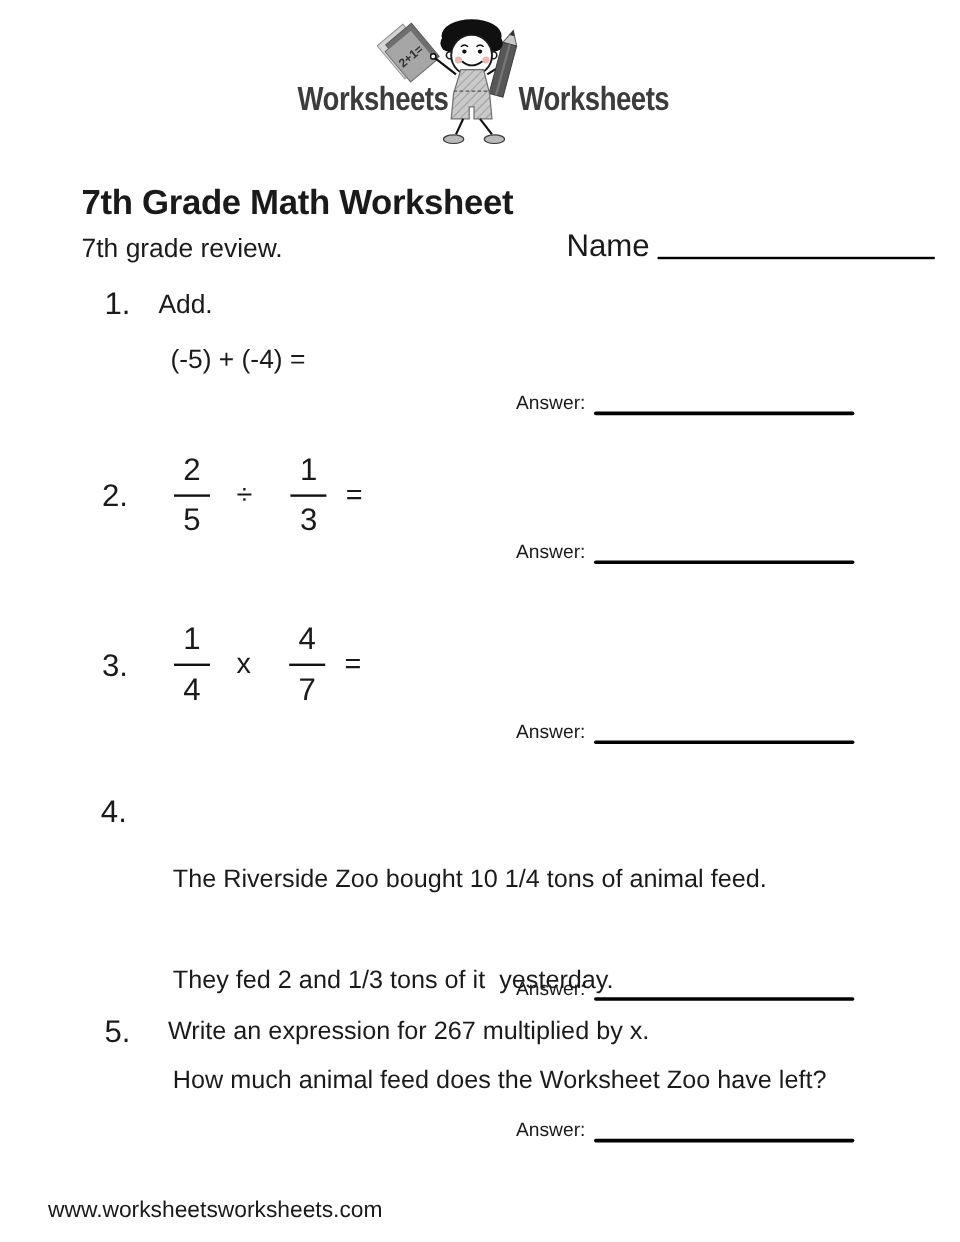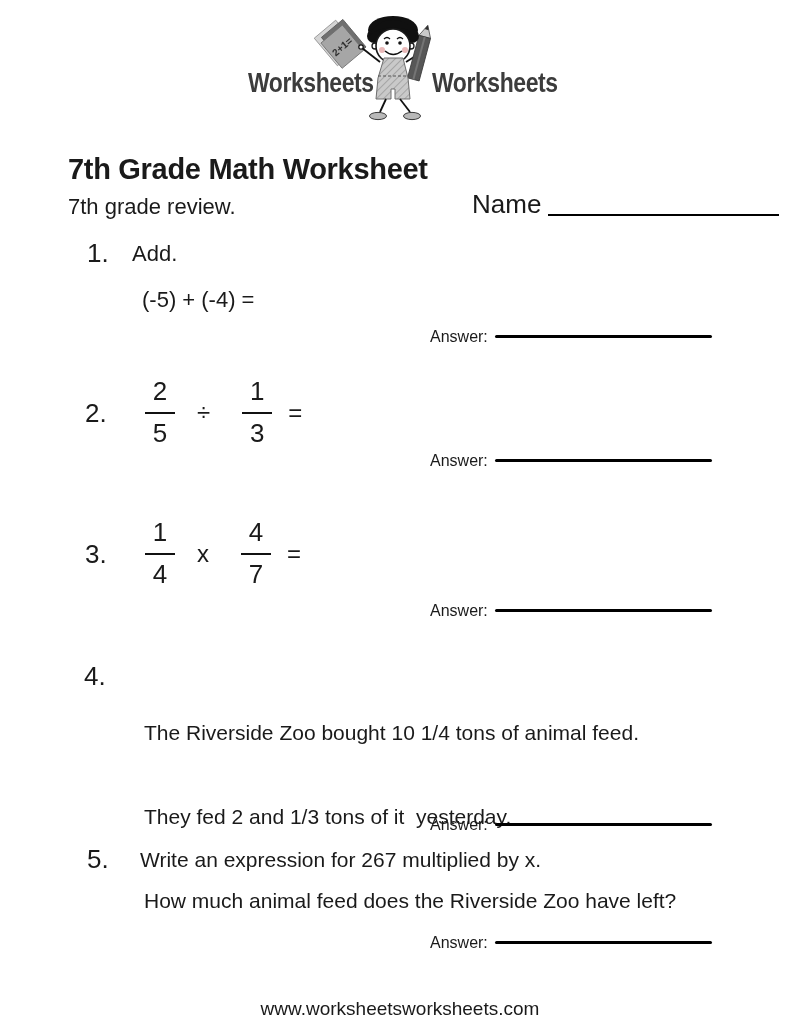--- a/index.html
+++ b/index.html
@@ -25,26 +25,26 @@
   .q-para { position:absolute; font-size:21px; line-height:28px; white-space:pre-wrap; }
 
   .q-row { position:absolute; left:85px; display:flex; align-items:center; }
   .q-row .qn { font-size:26px; min-width:26px; margin-right:34px; }
   .frac { display:flex; flex-direction:column; align-items:center; width:30px; font-size:26px; line-height:1.15; }
   .frac .fr-bar { width:30px; height:2.5px; background:#111; margin:5px 0; }
   .op { font-size:24px; margin-left:22px; margin-right:32px; }
   .eq { font-size:24px; margin-left:16px; }
 
   
-  .answer { position:absolute; left:430px; display:flex; align-items:flex-start; }
+  .answer { position:absolute; left:430px; display:flex; align-items:flex-end; }
   .answer-label { font-size:16px; }
   .answer-line { width:217px; height:3px; background:#000; border-radius:2px; margin-left:7px; margin-top:7px; }
 
   
-  .footer { position:absolute; left:0; right:0; top:998px; text-align:center; font-size:19px; color:#1a1a1a; }
+  .footer { position:absolute; left:0; right:0; top:998px; text-align:left; font-size:19px; color:#1a1a1a;padding-left:40px; }
 </style>
 </head>
 <body>
 
 <div class="page">
 
   <span class="logo-text" style="left:248px">Worksheets</span>
   <span class="logo-text" style="left:432px">Worksheets</span>
 
   <svg class="kid-svg" width="124" height="112" viewBox="0 0 124 112" xmlns="http://www.w3.org/2000/svg">
@@ -150,21 +150,21 @@
   </div>
   <div class="answer" style="top:602px">
     <span class="answer-label">Answer:</span>
     <span class="answer-line"></span>
   </div>
 
   <div class="q-num" style="left:84px; top:661px">4.</div>
   <div class="q-para" style="left:144px; top:663px">
     <div>The Riverside Zoo bought 10 1/4 tons of animal feed.</div>
     <div>They fed 2 and 1/3 tons of it  yesterday.</div>
-    <div>How much animal feed does the Riverside Zoo have left?</div>
+    <div>How much animal feed does the Worksheet Zoo have left?</div>
   </div>
   <div class="answer" style="top:816px">
     <span class="answer-label">Answer:</span>
     <span class="answer-line"></span>
   </div>
 
   <div class="q-num" style="left:87px; top:844px">5.</div>
   <div class="q-para" style="left:140px; top:846px">Write an expression for 267 multiplied by x.</div>
   <div class="answer" style="top:934px">
     <span class="answer-label">Answer:</span>

